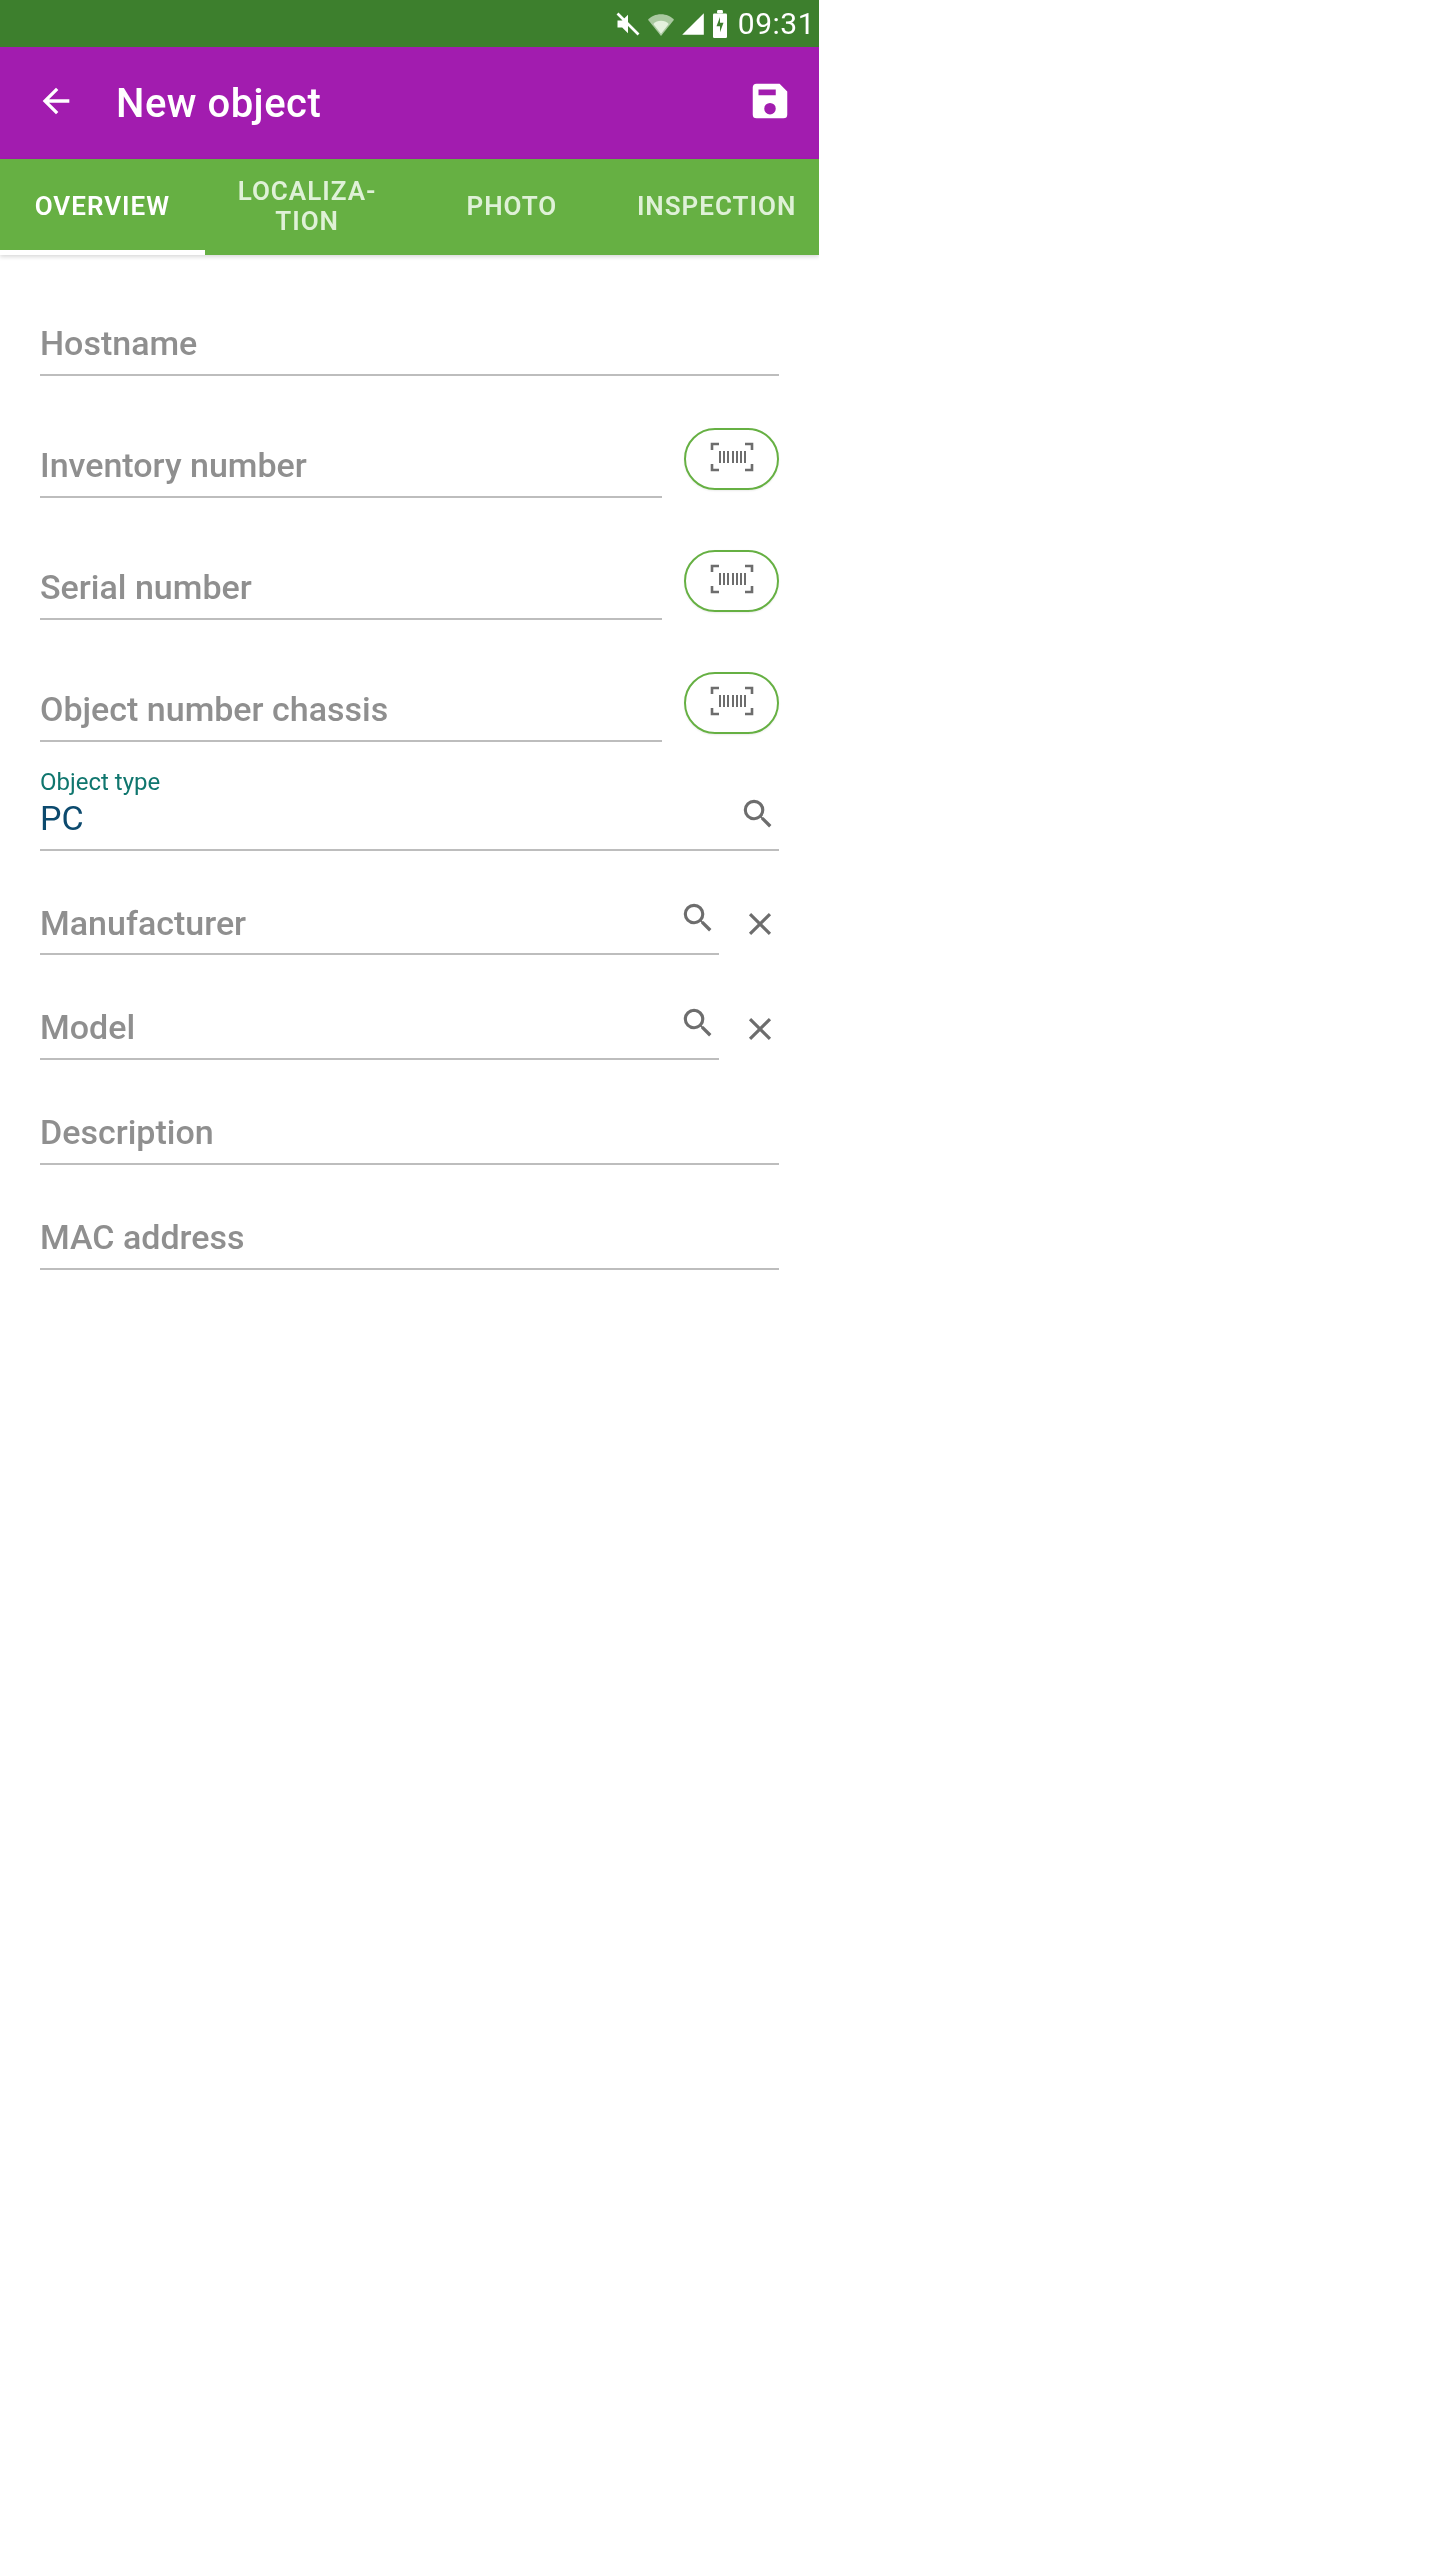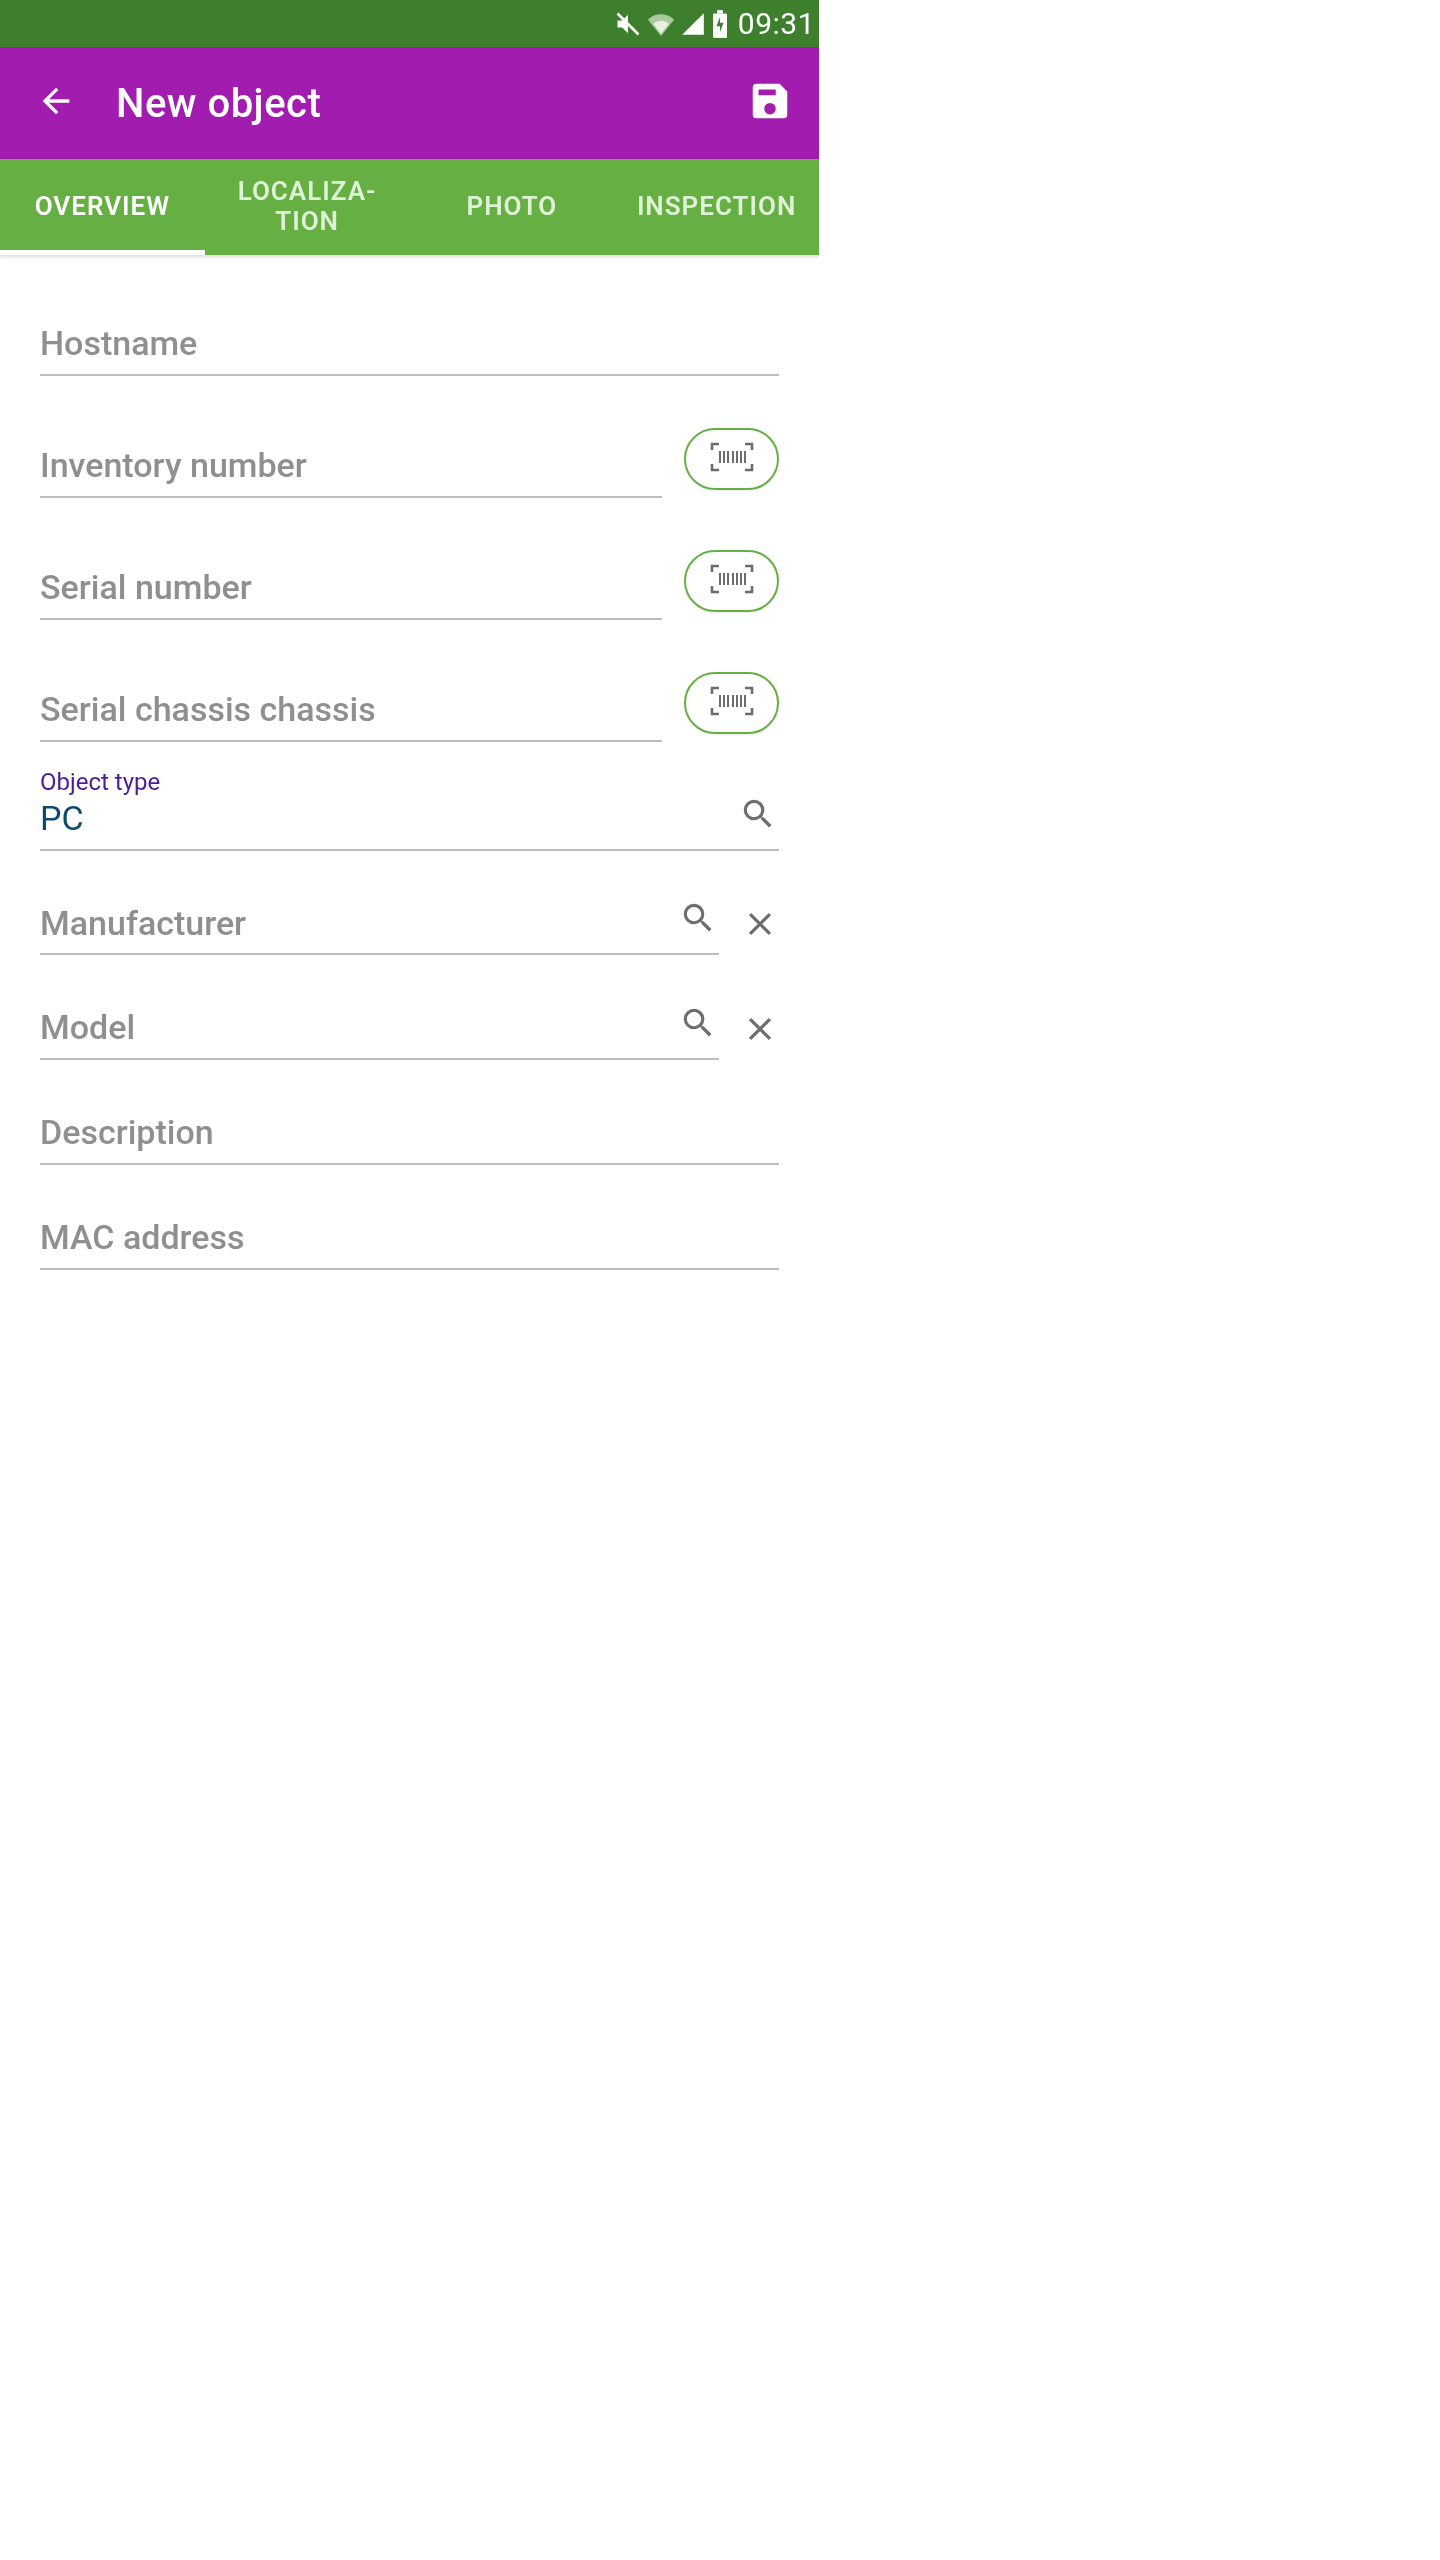--- a/index.html
+++ b/index.html
@@ -102,21 +102,21 @@
     }
 
     .field {
       flex: 1;
       position: relative;
       border-bottom: 2px solid #bdbdbd;
       padding-bottom: 10px;
     }
     .field .label {
       font-size: 24px;
-      color: #4c1d95;
+      color: #0f766e;
       margin-bottom: 2px;
       display: none;
     }
     .field.has-label .label { display: block; }
     .field .value,
     .field .placeholder {
       font-size: 34px;
       line-height: 1.2;
     }
     .field .value { color: #0c4a6e; }
@@ -267,21 +267,21 @@
               <line x1="31" y1="9" x2="31" y2="21"></line>
               <line x1="35" y1="9" x2="35" y2="21"></line>
             </g>
         </svg>
       </span>
     </div>
   </div>
 
   <div class="row" style="margin-bottom:26px;">
     <div class="field">
-      <div class="placeholder">Serial chassis chassis</div>
+      <div class="placeholder">Object number chassis</div>
 
     </div>
     <div class="scan-btn">
       <span>
         <svg width="44" height="30" viewBox="0 0 44 30" fill="none" stroke="#6d6d6d" stroke-width="2.6">
           <path d="M2 8V2h7M42 8V2h-7M2 22v6h7M42 22v6h-7"></path>
           <g stroke-width="2">
               <line x1="10" y1="9" x2="10" y2="21"></line>
               <line x1="14" y1="9" x2="14" y2="21"></line>
               <line x1="18" y1="9" x2="18" y2="21"></line>

